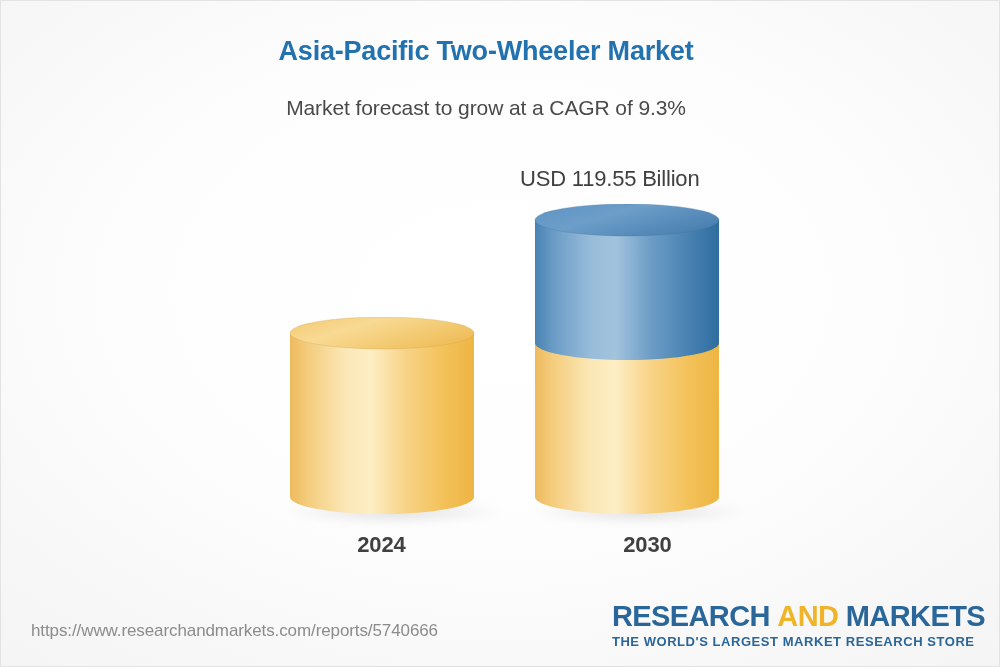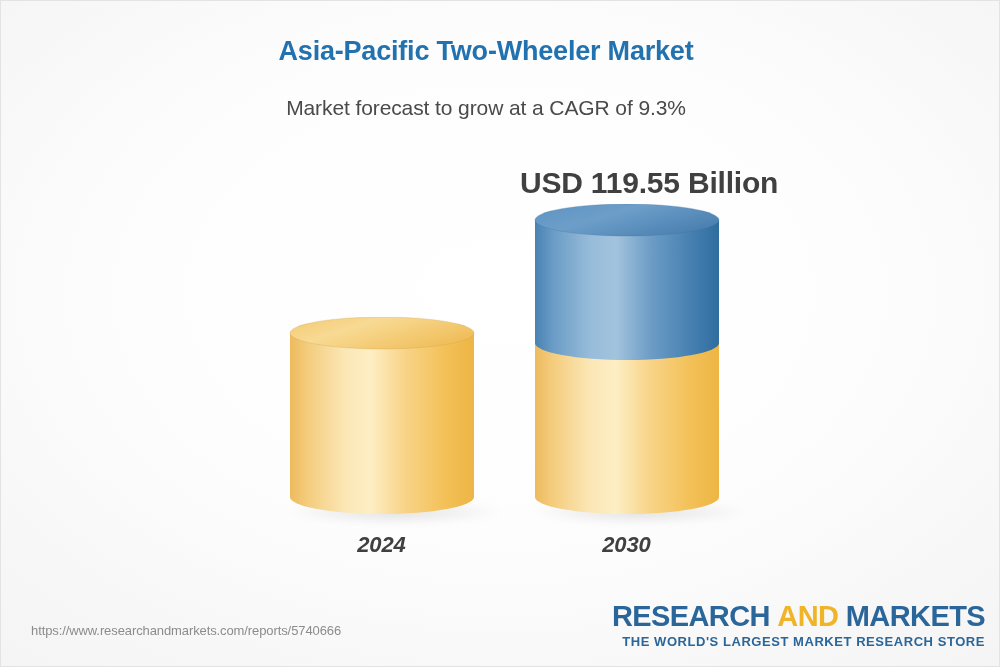--- a/index.html
+++ b/index.html
@@ -50,40 +50,39 @@
   .plot {
     position: absolute;
     left: 0;
     top: 0;
     width: 1000px;
     height: 667px;
   }
 
   .value-label {
     position: absolute;
-    font-size: 30px;
-    font-weight: bold;
+    font-size: 22px;
+    font-weight: normal;
     color: #404040;
     white-space: nowrap;
     letter-spacing: -0.2px;
   }
   .value-label.bar1 { left: 280px; top: 280px; }
   .value-label.bar2 { left: 519px; top: 165px; }
 
   .cat-label {
     position: absolute;
     font-size: 22px;
     font-weight: bold;
     color: #404040;
     text-align: center;
     letter-spacing: -0.1px;
-    font-style: italic;
   }
   .cat-label.bar1 { left: 288px; top: 531px; width: 185px; }
-  .cat-label.bar2 { left: 533px; top: 531px; width: 185px; }
+  .cat-label.bar2 { left: 554px; top: 531px; width: 185px; }
 
   
   .base-shadow {
     position: absolute;
     height: 26px;
     border-radius: 50%;
     background: radial-gradient(ellipse at 50% 50%, rgba(120,120,120,0.20) 0%, rgba(150,150,150,0.10) 45%, rgba(255,255,255,0) 72%);
     filter: blur(3px);
   }
   .base-shadow.bar1 { left: 286px; top: 498px; width: 215px; }
@@ -171,23 +170,23 @@
         <ellipse cx="93" cy="16" rx="92" ry="16" fill="url(#blueTop)"></ellipse>
         <path d="M1,16 A92,16 0 0 0 185,16 A92,16 0 0 0 1,16 Z" fill="none" stroke="rgba(60,110,155,0.28)" stroke-width="1"></path>
       </svg>
     </div>
 
     <div class="cat-label bar1">2024</div>
     <div class="cat-label bar2">2030</div>
   </div>
 
   <div style="position:absolute; left:30px; top:620px;">
-    <span style="font-size:13px; color:#8c8c8c; letter-spacing:-0.1px;">https://www.researchandmarkets.com/reports/5740666</span>
+    <span style="font-size:17px; color:#8c8c8c; letter-spacing:-0.1px;">https://www.researchandmarkets.com/reports/5740666</span>
   </div>
 
-  <div style="position:absolute; right:14px; top:600px; text-align:right;">
+  <div style="position:absolute; right:14px; top:600px; text-align:left;">
     <div style="font-size:29px; font-weight:bold; letter-spacing:-0.6px; line-height:1.05;">
       <span style="color:#2a6699;">RESEARCH</span><span style="color:#2a6699;">&nbsp;</span><span style="color:#f0b429;">AND</span><span style="color:#2a6699;">&nbsp;</span><span style="color:#2a6699;">MARKETS</span>
     </div>
     <div style="font-size:13px; font-weight:bold; color:#2a6699; letter-spacing:0.55px; margin-top:3px;">THE WORLD'S LARGEST MARKET RESEARCH STORE</div>
   </div>
 
 </div>
 
 </body></html>

